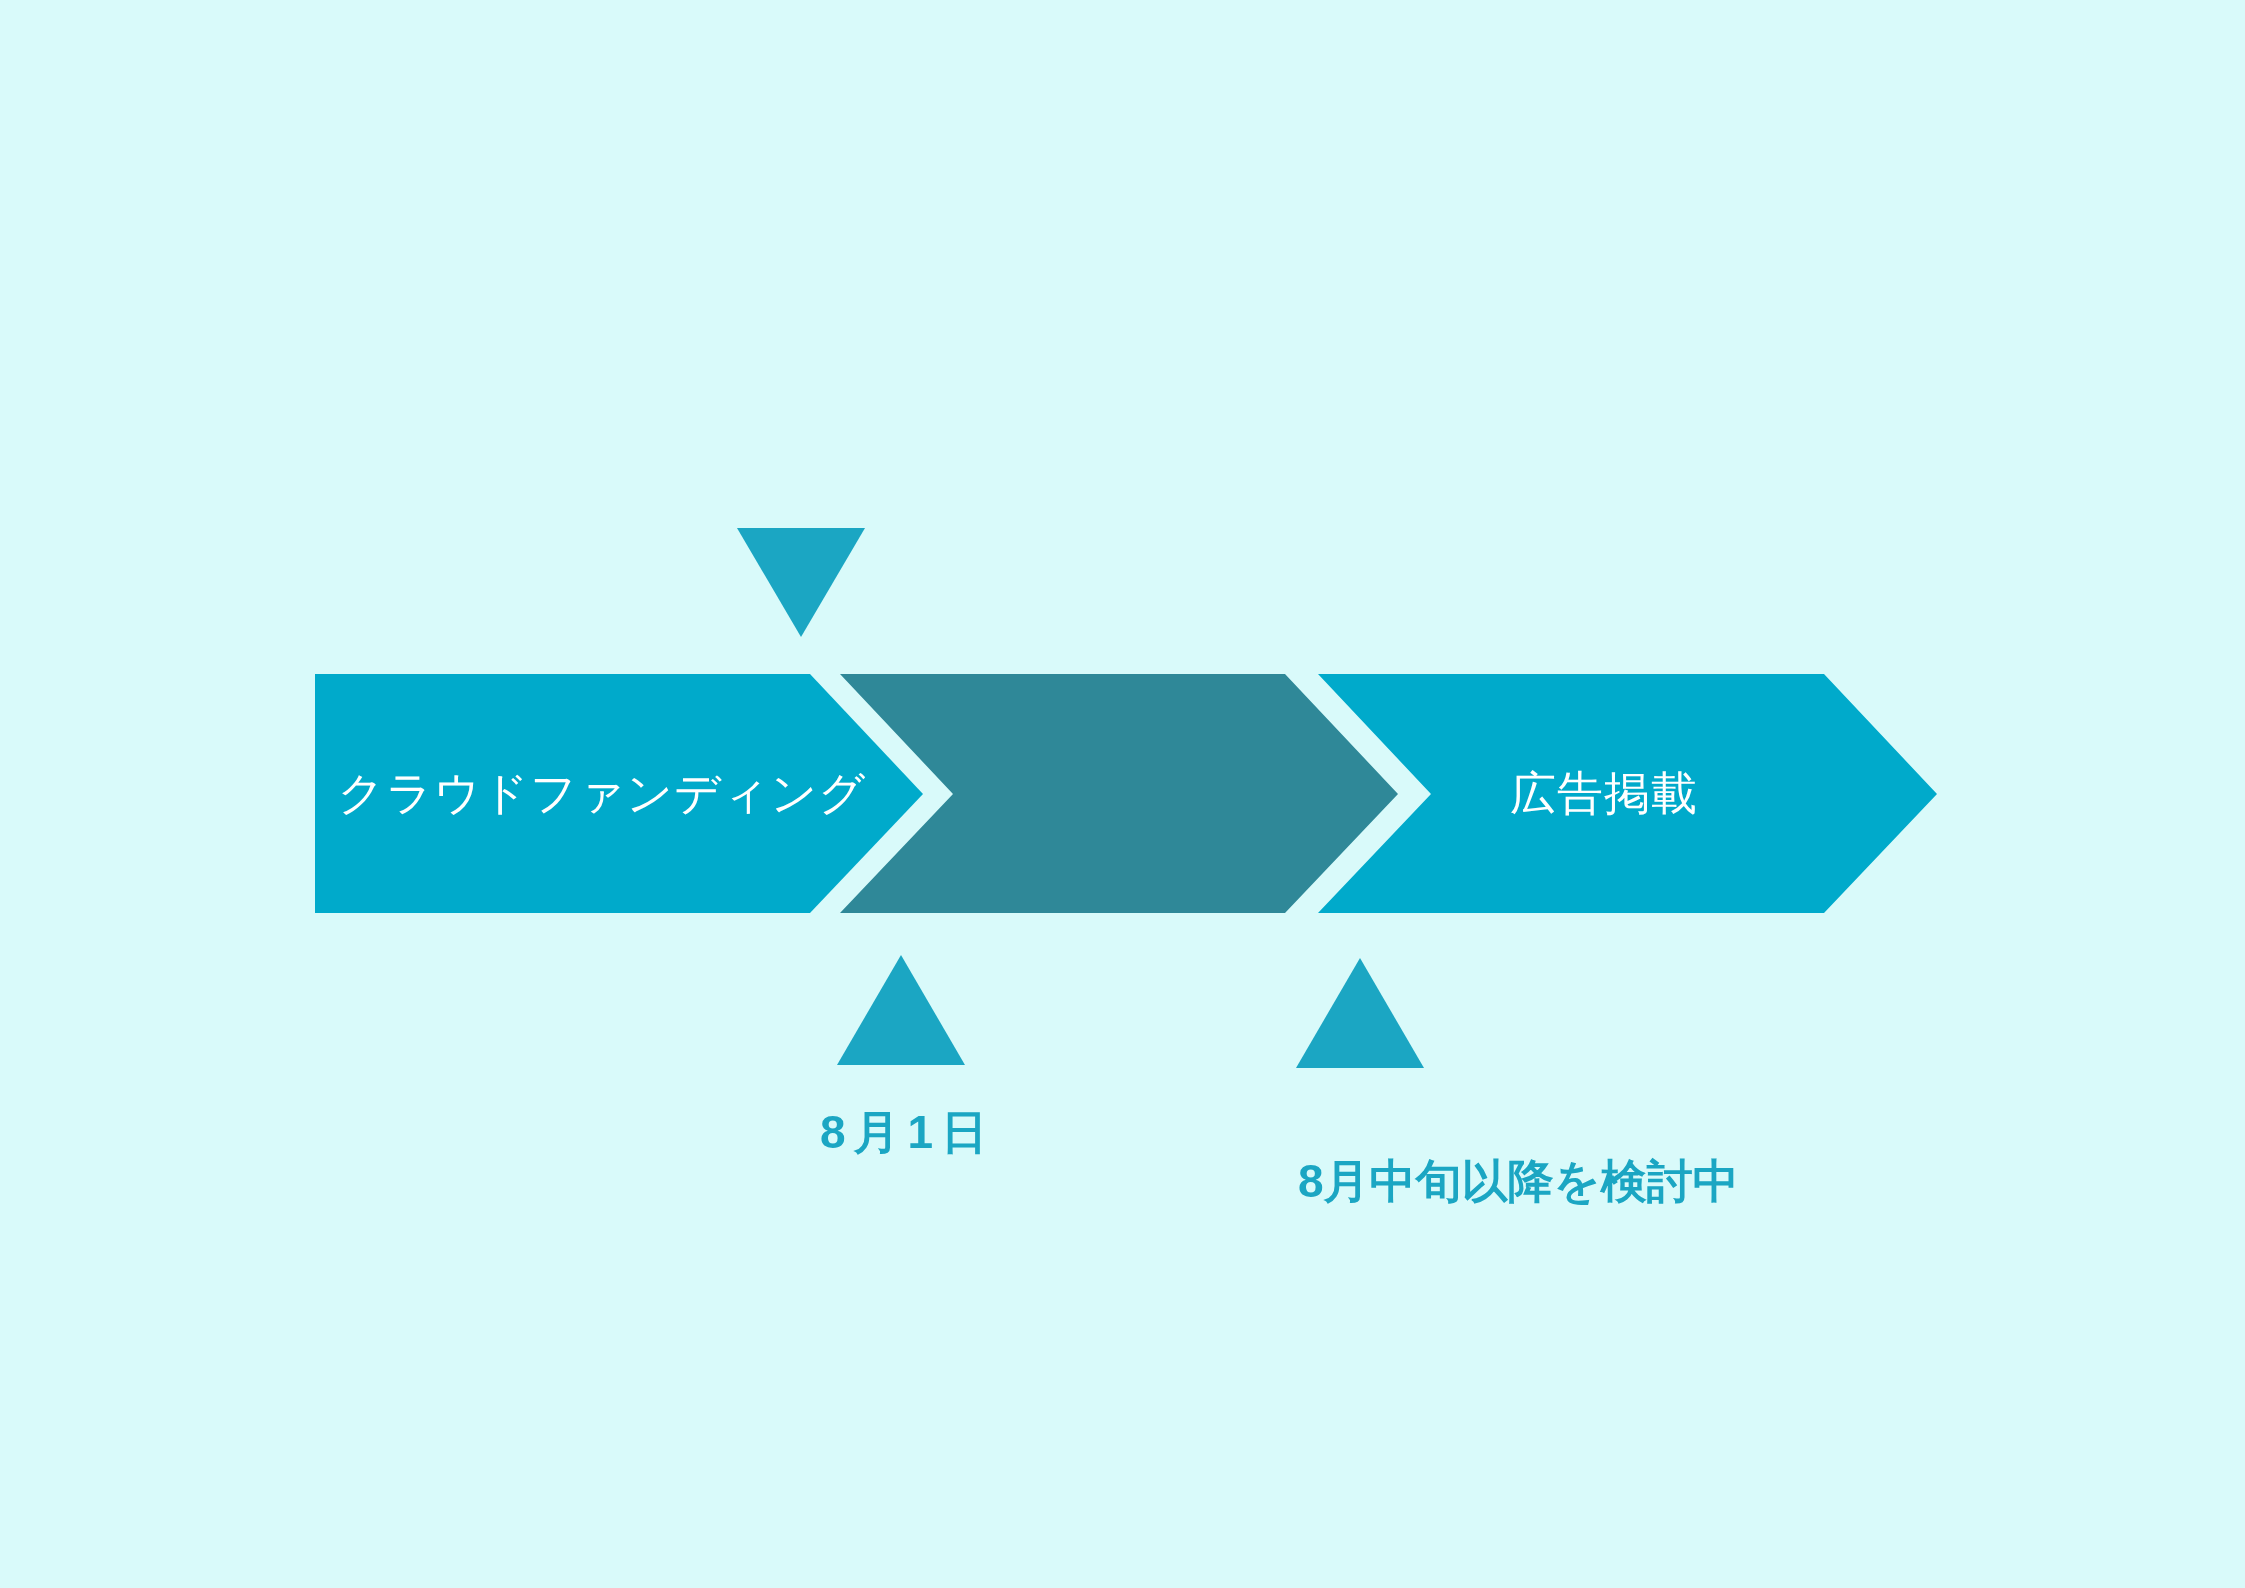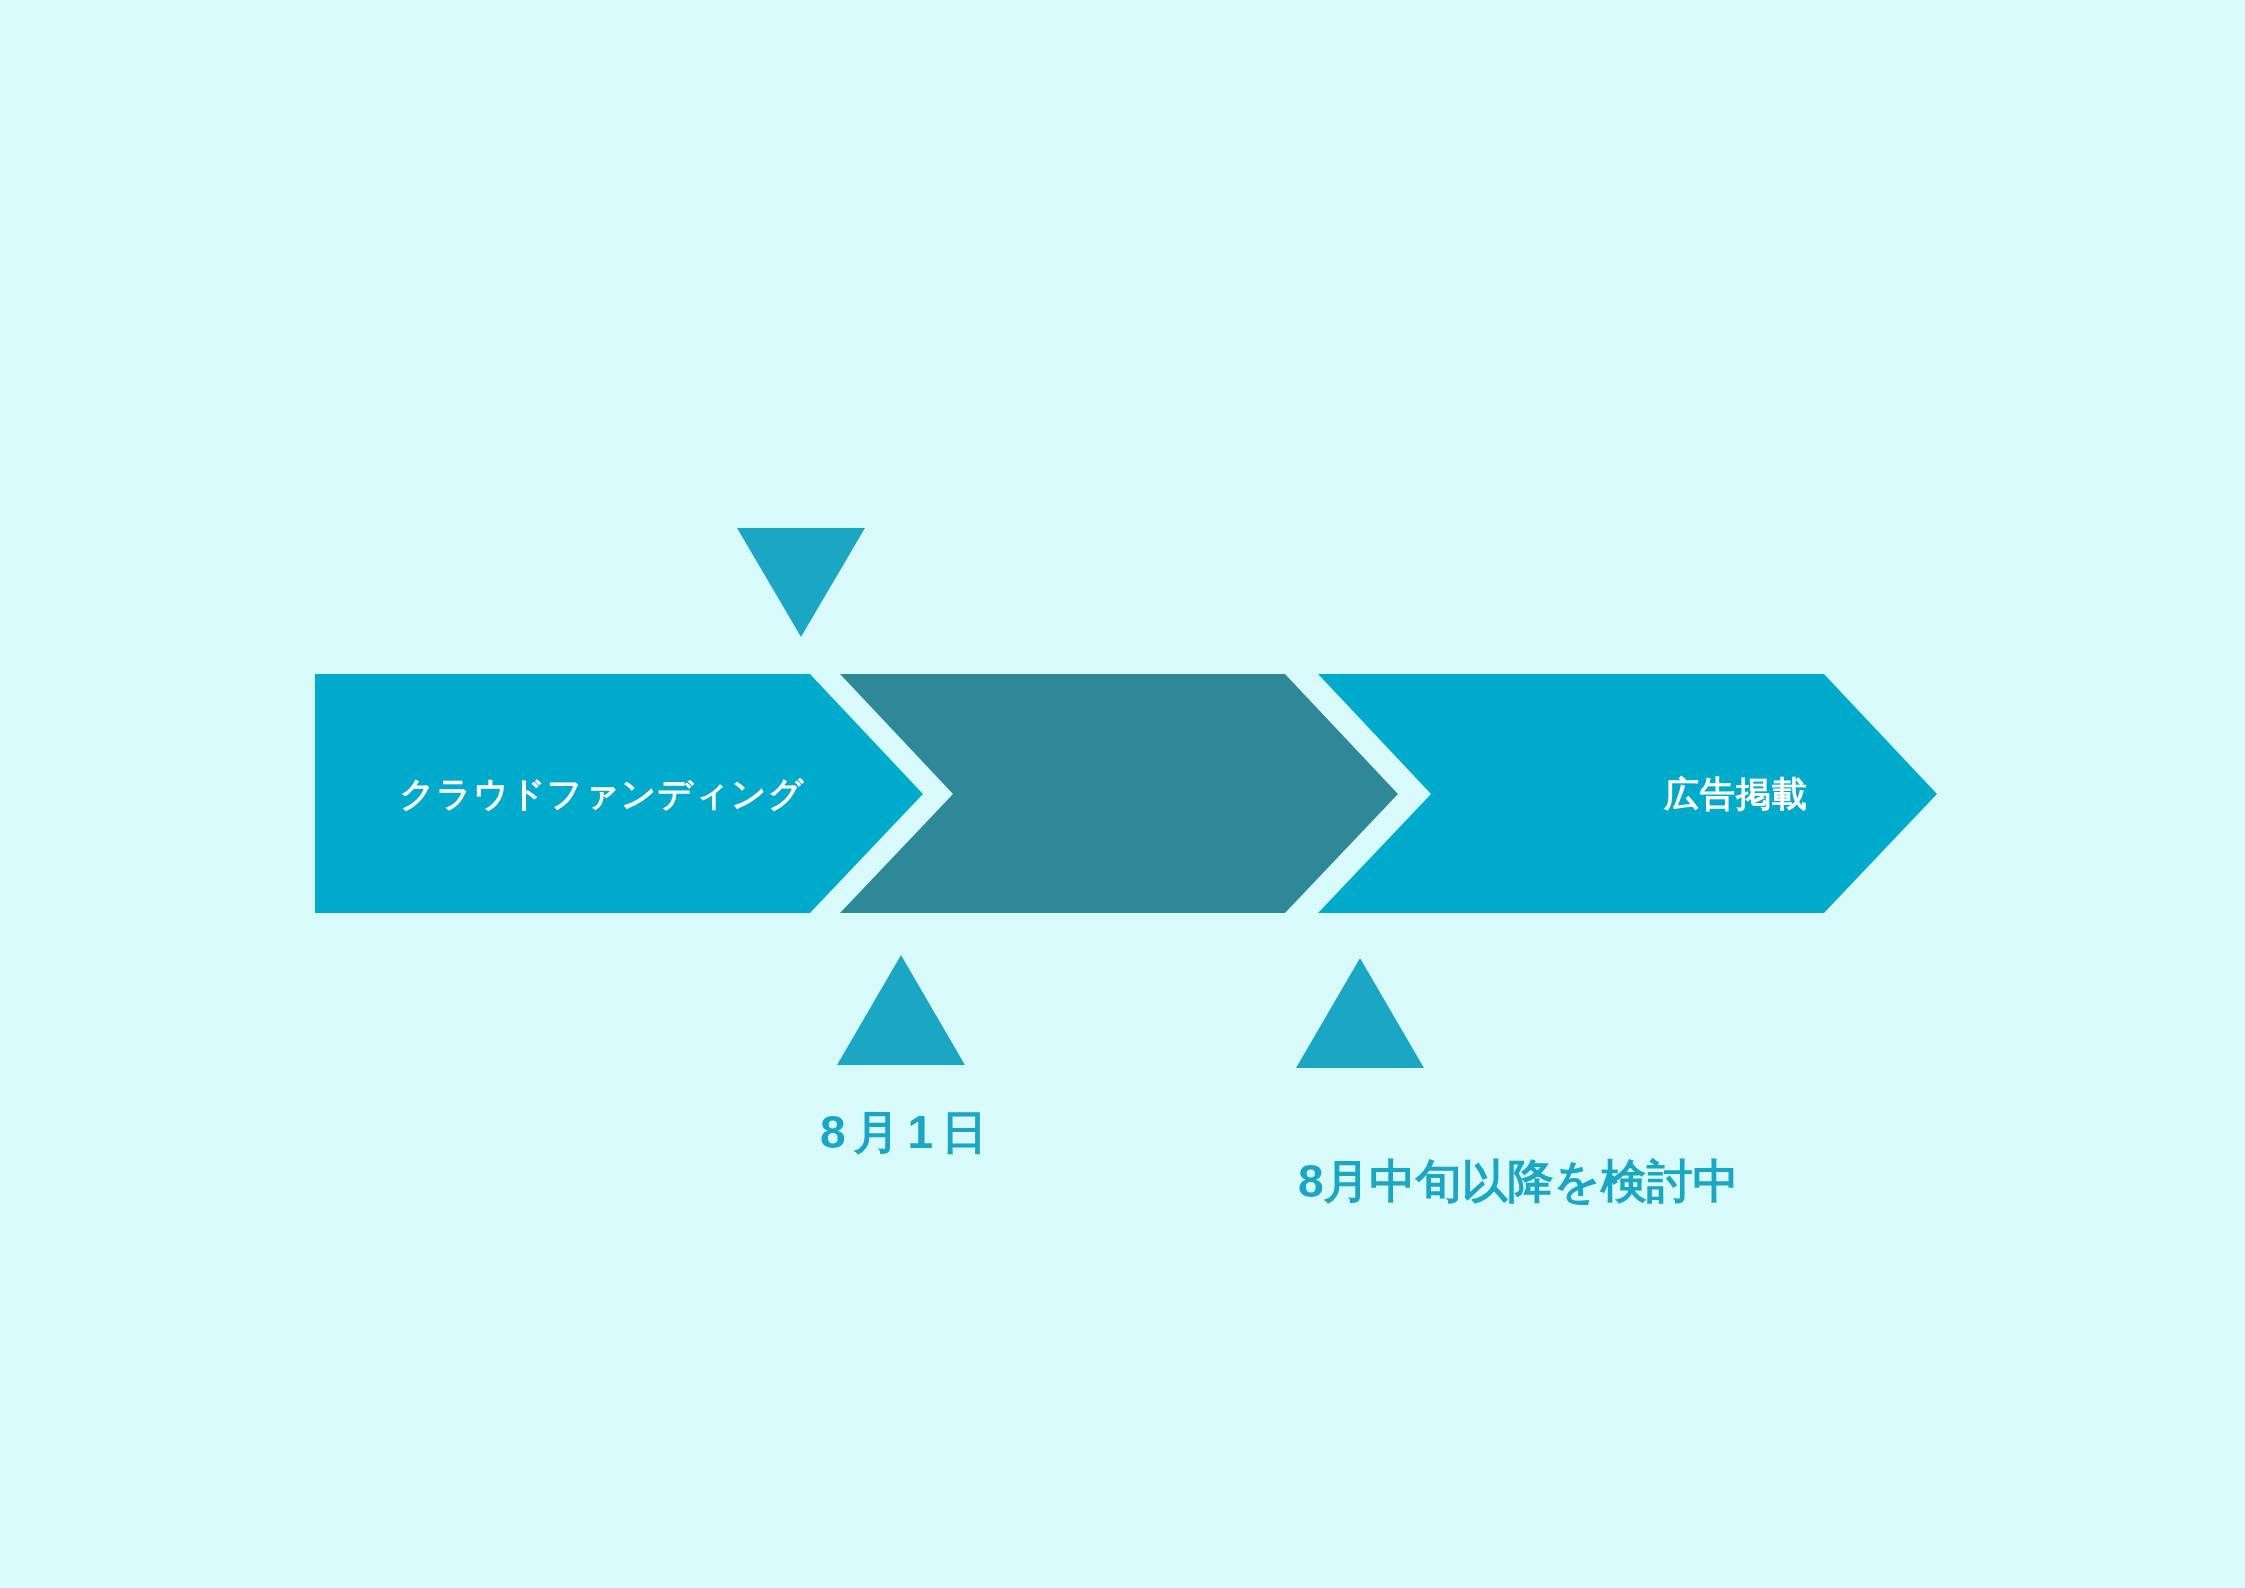--- a/index.html
+++ b/index.html
@@ -27,22 +27,22 @@
     display: block;
   }
   .fill-primary   { fill: var(--arrow-primary); }
   .fill-secondary { fill: var(--arrow-secondary); }
   .fill-accent    { fill: var(--accent-text); }
   .stage-label {
     position: absolute;
     top: 794px;
     transform: translate(-50%, -50%);
     color: var(--arrow-label);
-    font-size: 35px;
-    font-weight: bold;
+    font-size: 46px;
+    font-weight: normal;
     letter-spacing: 1px;
     white-space: nowrap;
   }
   .note {
     position: absolute;
     color: var(--accent-text);
     font-size: 46px;
     font-weight: bold;
     line-height: 59px;
     white-space: nowrap;
@@ -61,21 +61,21 @@
     <polygon class="fill-secondary" points="840,674 1285,674 1398,794 1285,913 840,913 953,794"></polygon>
     <polygon class="fill-primary" points="1318,674 1824,674 1937,794 1824,913 1318,913 1431,794"></polygon>
     <polygon class="fill-accent" points="737,528 865,528 801,637"></polygon>
     <polygon class="fill-accent" points="901,955 965,1065 837,1065"></polygon>
     <polygon class="fill-accent" points="1360,958 1424,1068 1296,1068"></polygon>
   </svg>
 
   <div class="stage-label" style="left:602px">クラウドファンディング</div>
 
 
-  <div class="stage-label" style="left:1736px">広告掲載</div>
+  <div class="stage-label" style="left:1604px">広告掲載</div>
 
 
   <div class="note" style="left:820px; top:1103px">
     <div class="note-date">8月1日</div>
   </div>
 
   <div class="note" style="left:1298px; top:1152px">
     <div>8月中旬以降を検討中</div>
   </div>
 

